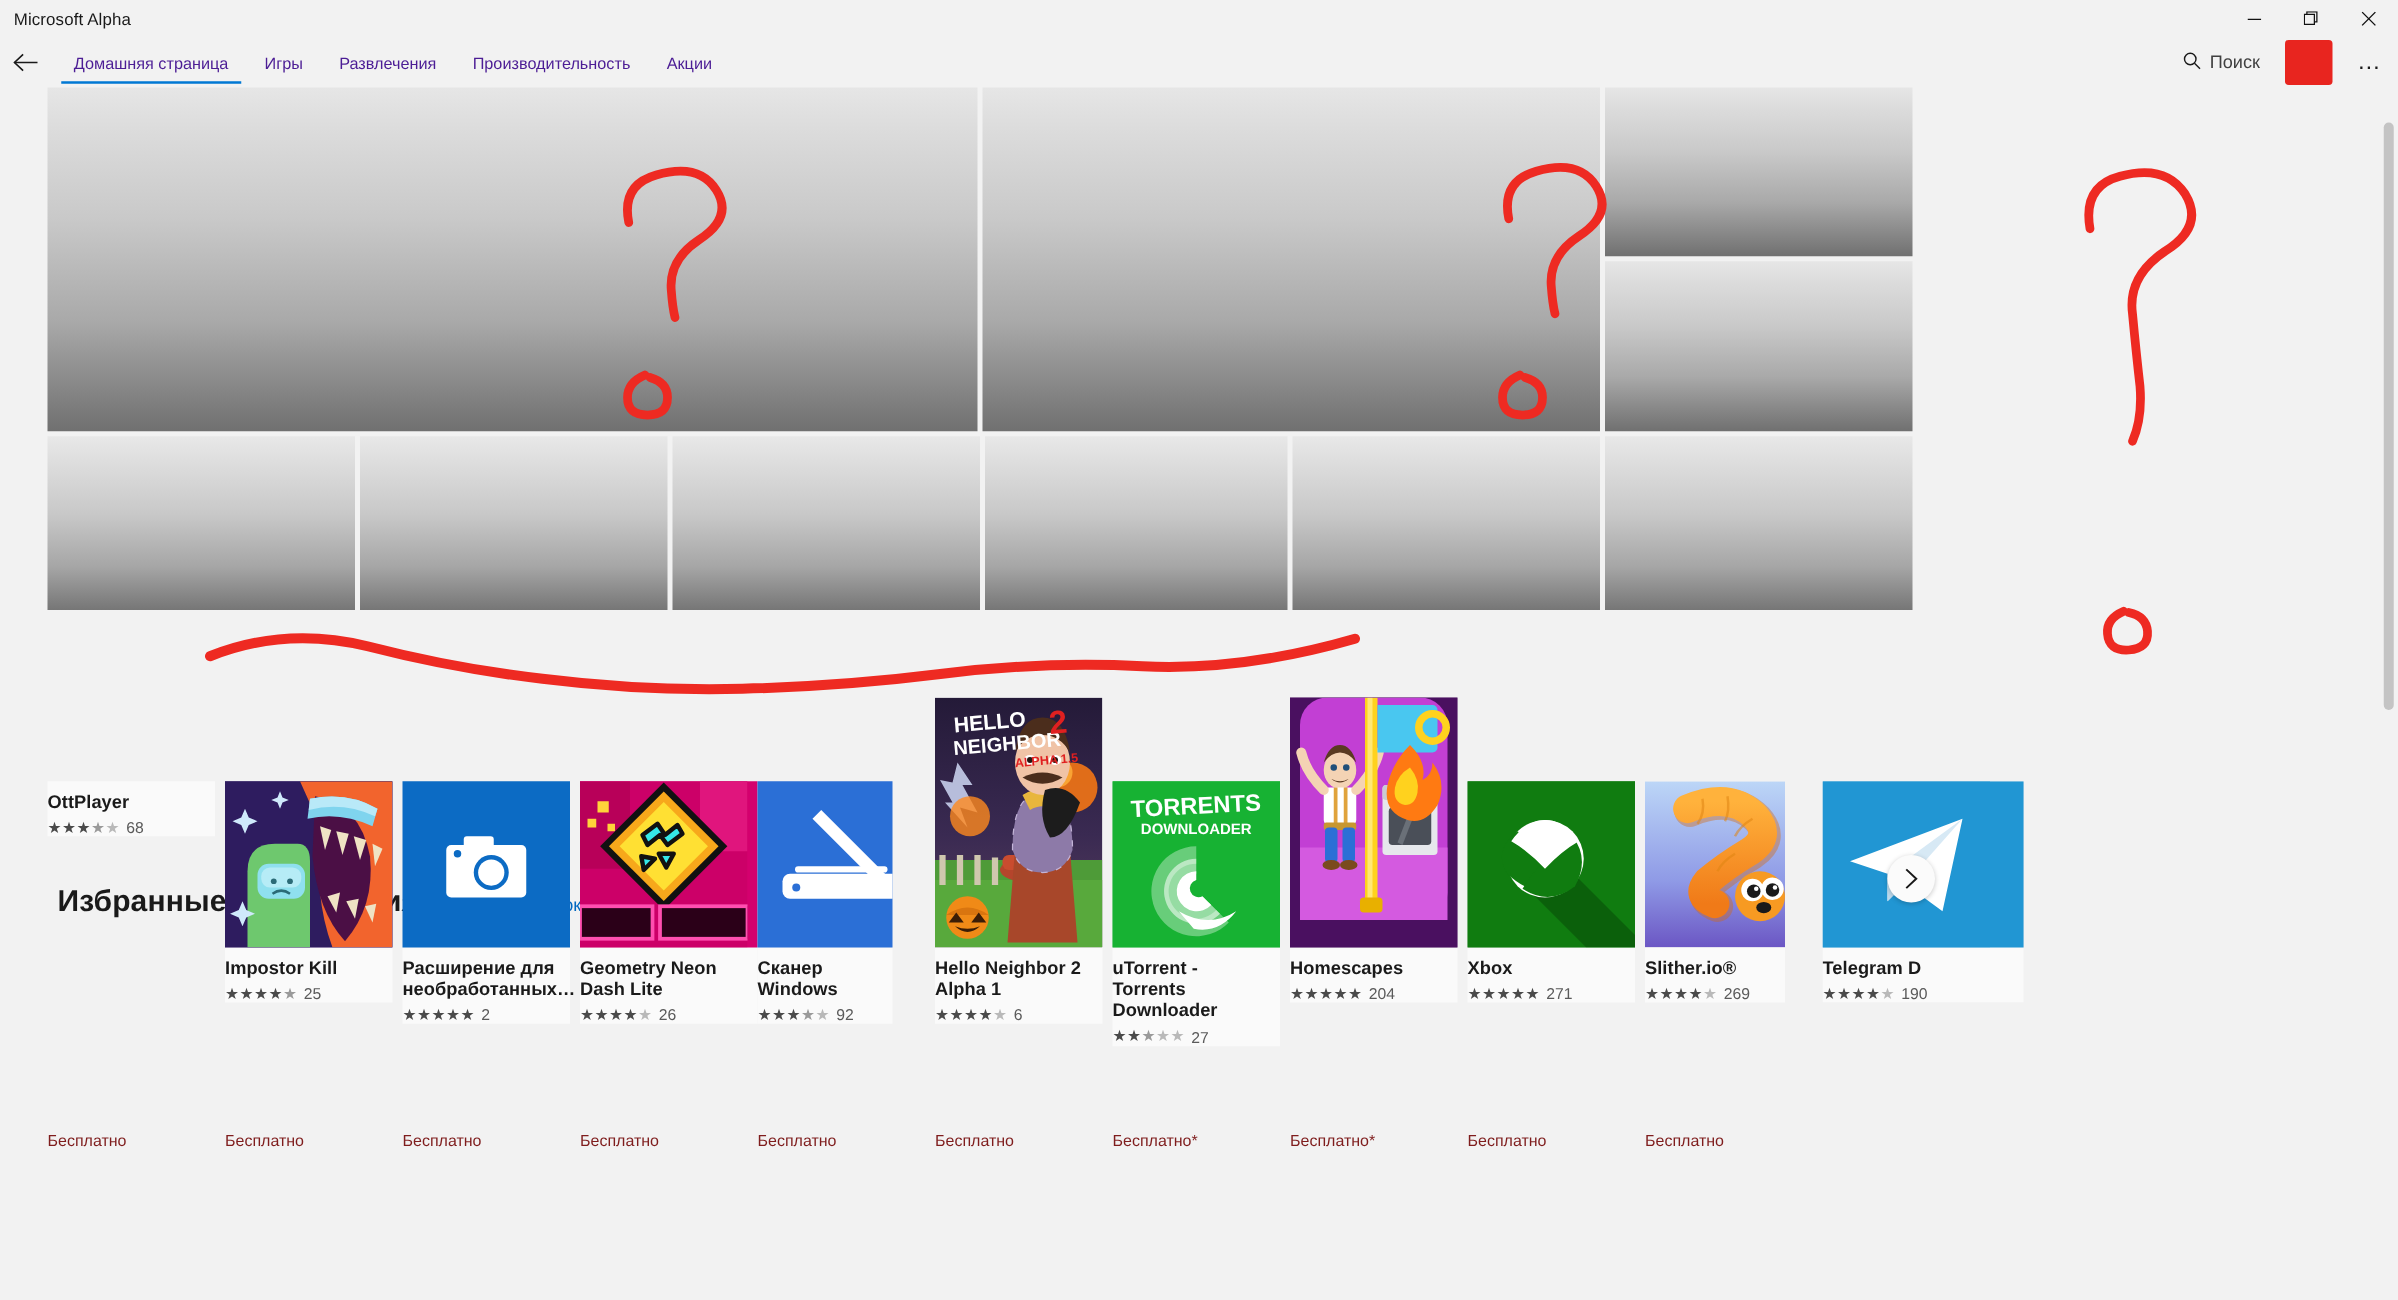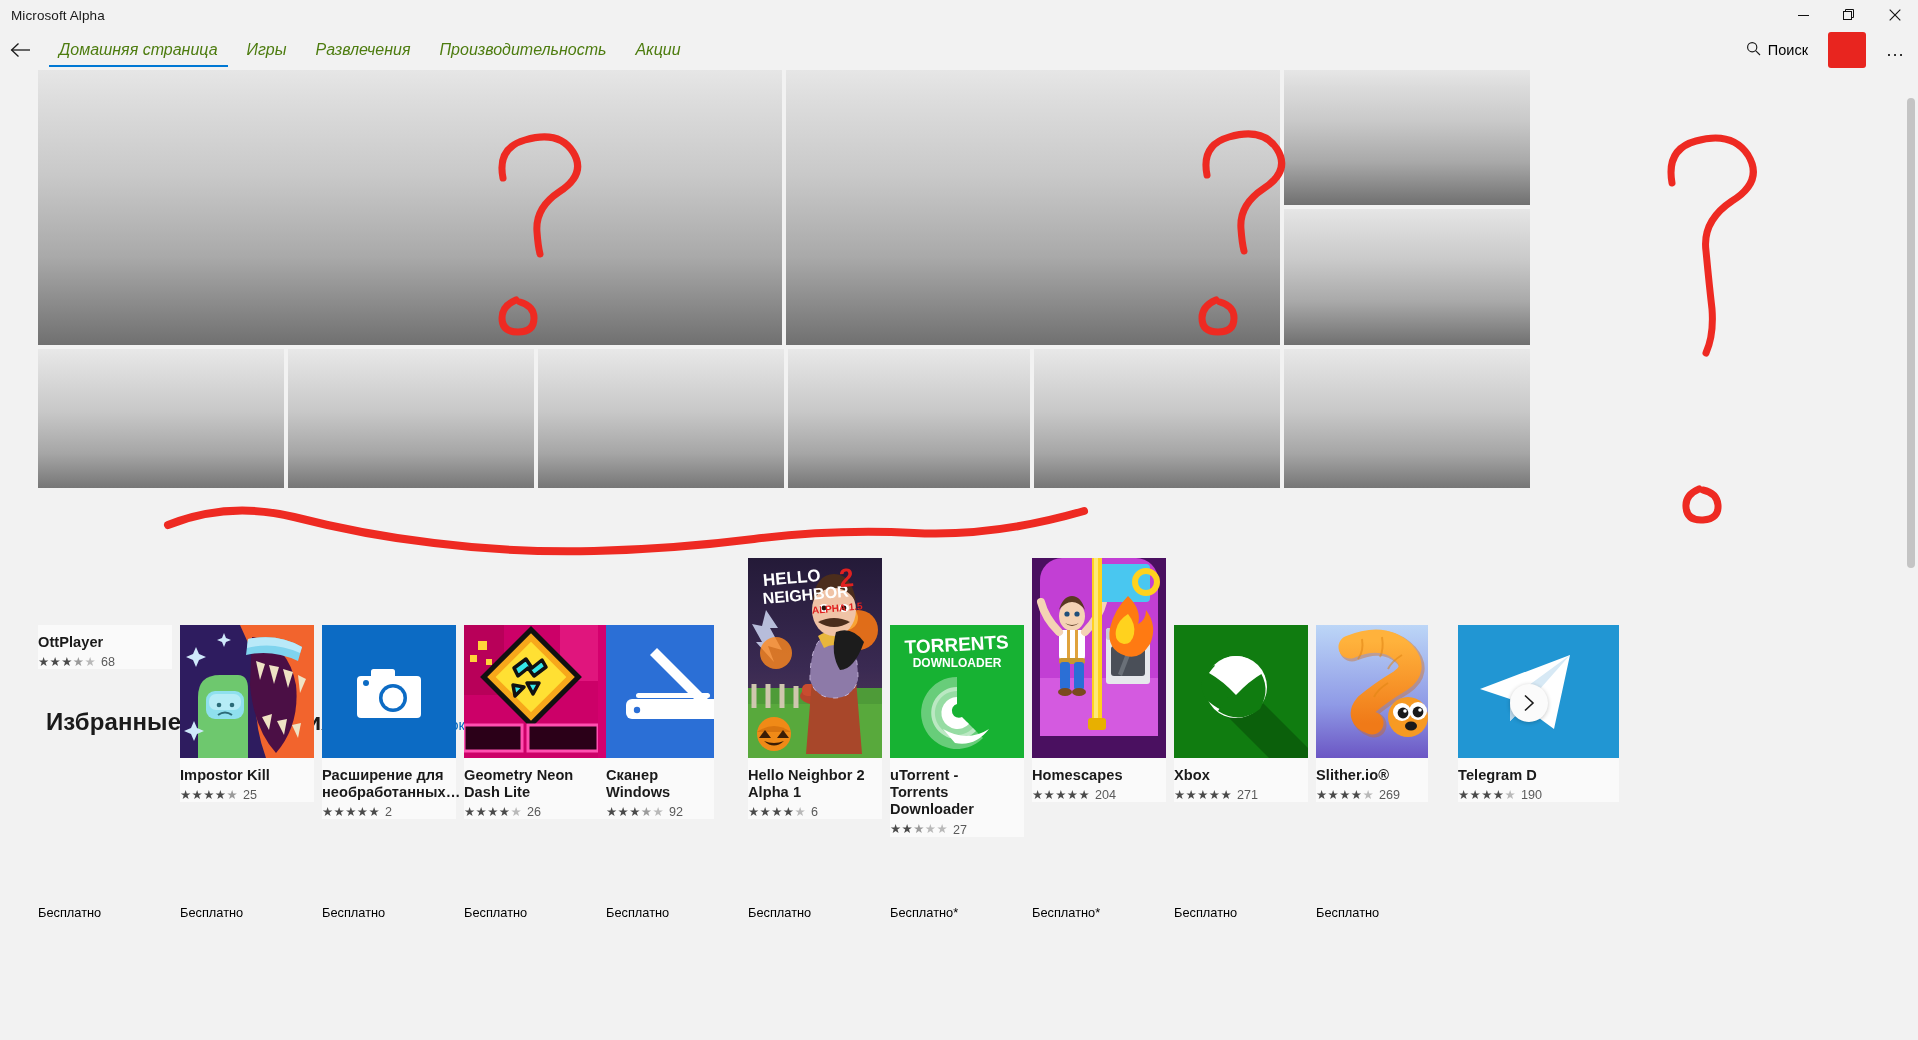--- a/index.html
+++ b/index.html
@@ -32,28 +32,28 @@
     position: absolute; left: 0; top: 30px; width: 1918px; height: 40px;
     background: #f2f2f2;
   }
   .backbtn {
     position: absolute; left: 3px; top: 3px; width: 34px; height: 34px;
     display: flex; align-items: center; justify-content: center; color: #1a1a1a;
   }
   .navtabs { position: absolute; left: 49px; top: 0px; height: 40px; display: flex; align-items: flex-start; }
   .navtab {
     position: relative; height: 40px; padding: 0 10px; margin-right: 9px;
-    display: flex; align-items: center; font-size: 16px; color: #4d7c0f; white-space: nowrap; font-style: italic;
+    display: flex; align-items: center; font-size: 13px; color: #4c1d95; white-space: nowrap;
   }
   .navtab.active::after {
     content: ""; position: absolute; left: 0; right: 0; bottom: 3px; height: 2.5px;
     background: #0078d4;
   }
   .navright { position: absolute; right: 0; top: 0; height: 40px; display: flex; align-items: center; }
-  .searchbtn { display: flex; align-items: center; gap: 7px; font-size: 14.5px; color: #000000; padding: 0 6px; }
+  .searchbtn { display: flex; align-items: center; gap: 7px; font-size: 14.5px; color: #404040; padding: 0 6px; }
   .redact {
     width: 38px; height: 36px; background: #e8251f; margin-left: 14px; margin-right: 8px;
     border-radius: 3px;
   }
   .dots { width: 44px; height: 40px; display: flex; align-items: center; justify-content: center;
     font-size: 19px; color: #1a1a1a; letter-spacing: 2px; }
 
   
   .content { position: absolute; left: 0; top: 70px; width: 1918px; height: 970px; background: #f2f2f2; }
 
@@ -73,21 +73,21 @@
   .tile-name {
     font-size: 14.6px; font-weight: bold; color: #1a1a1a; line-height: 1.18;
     max-width: 128px; letter-spacing: .05px;
   }
   .tile-rating { display: flex; align-items: center; gap: 5px; margin-top: 4px; }
   .stars { font-size: 12.5px; letter-spacing: .4px; line-height: 1; }
   .star-on { color: #4a4a4a; }
   .star-half { color: #9a9a9a; }
   .star-off { color: #b9b9b9; }
   .rating-count { font-size: 12.6px; color: #5a5a5a; }
-  .tile-price { position: absolute; left: 0; font-size: 12.8px; color: #000000; }
+  .tile-price { position: absolute; left: 0; font-size: 12.8px; color: #7f1d1d; }
 
   
   .next-arrow {
     position: absolute; width: 38px; height: 38px; border-radius: 50%;
     background: #fbfbfb; box-shadow: 0 1px 4px rgba(0,0,0,.22);
     display: flex; align-items: center; justify-content: center; color: #1a1a1a;
   }
 
   
   .scrollbar { position: absolute; right: 0; top: 70px; width: 14px; height: 970px; background: #f2f2f2; }

